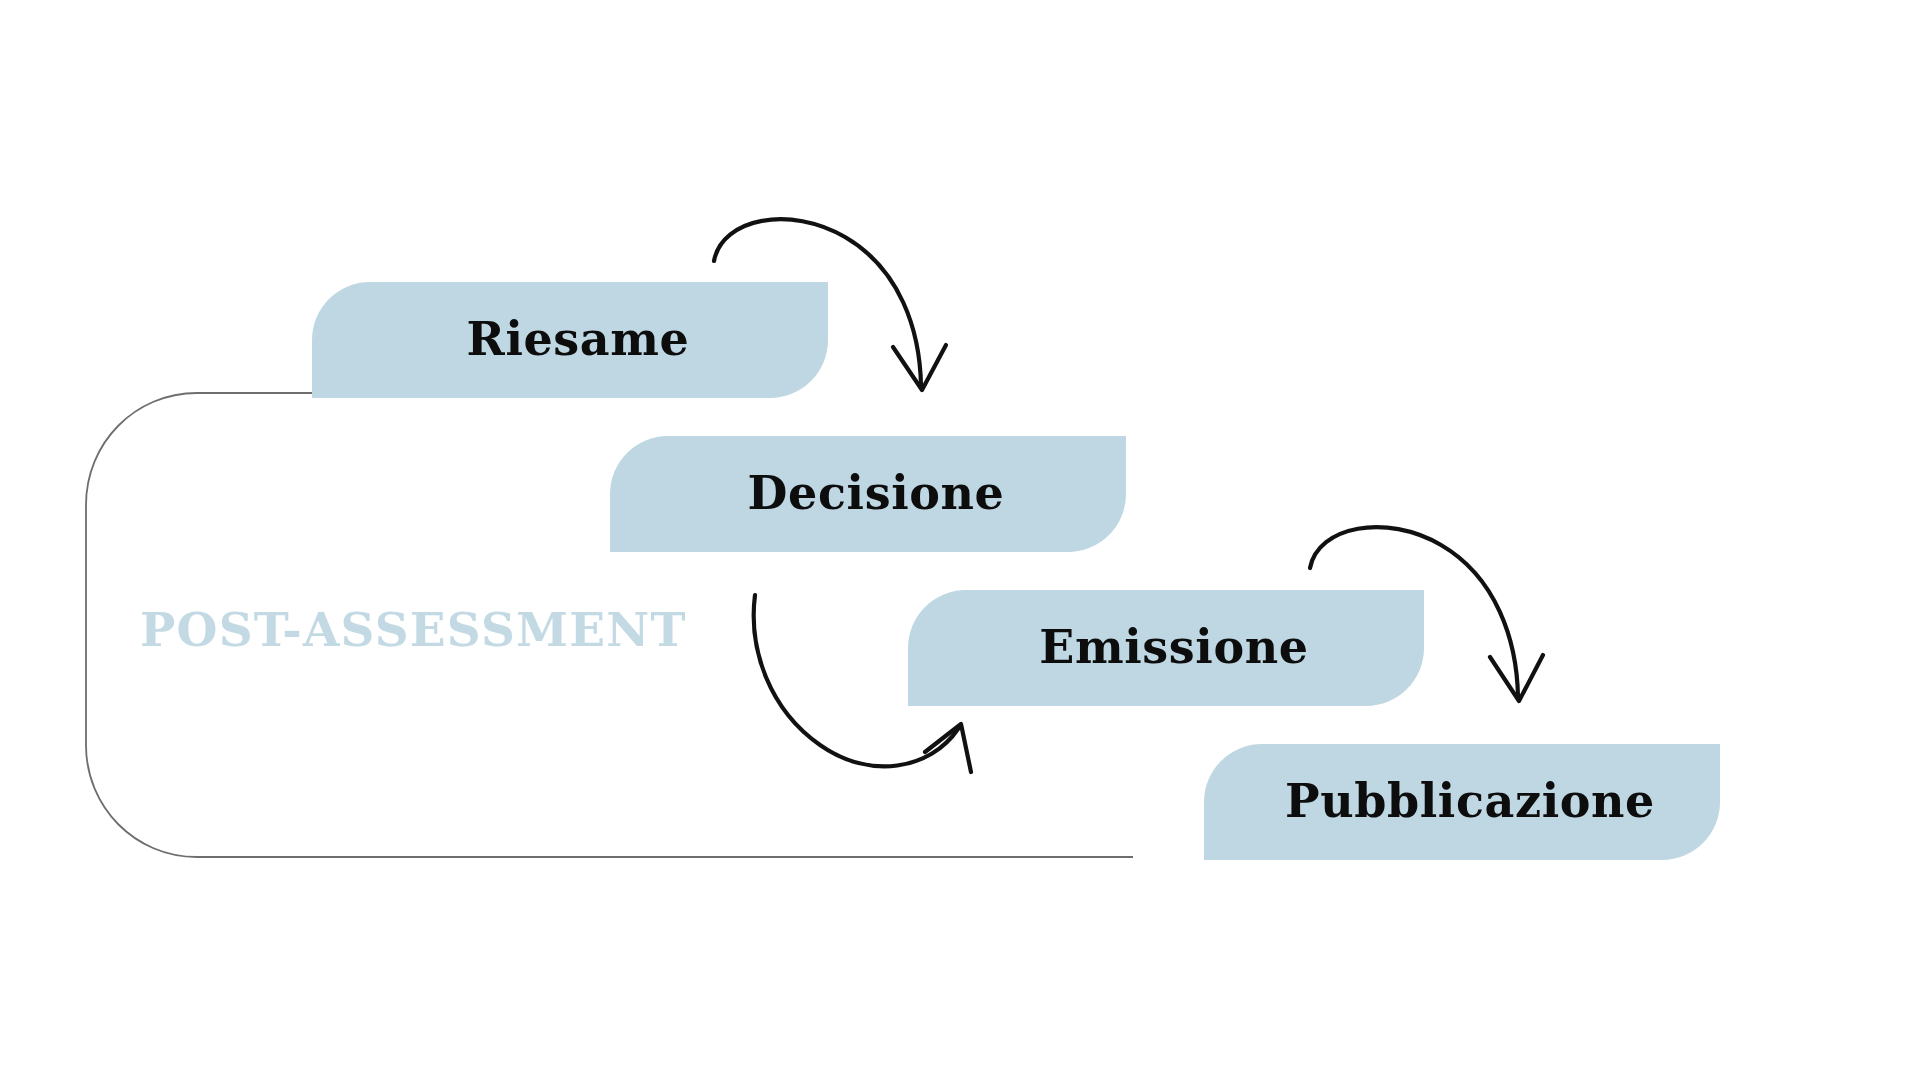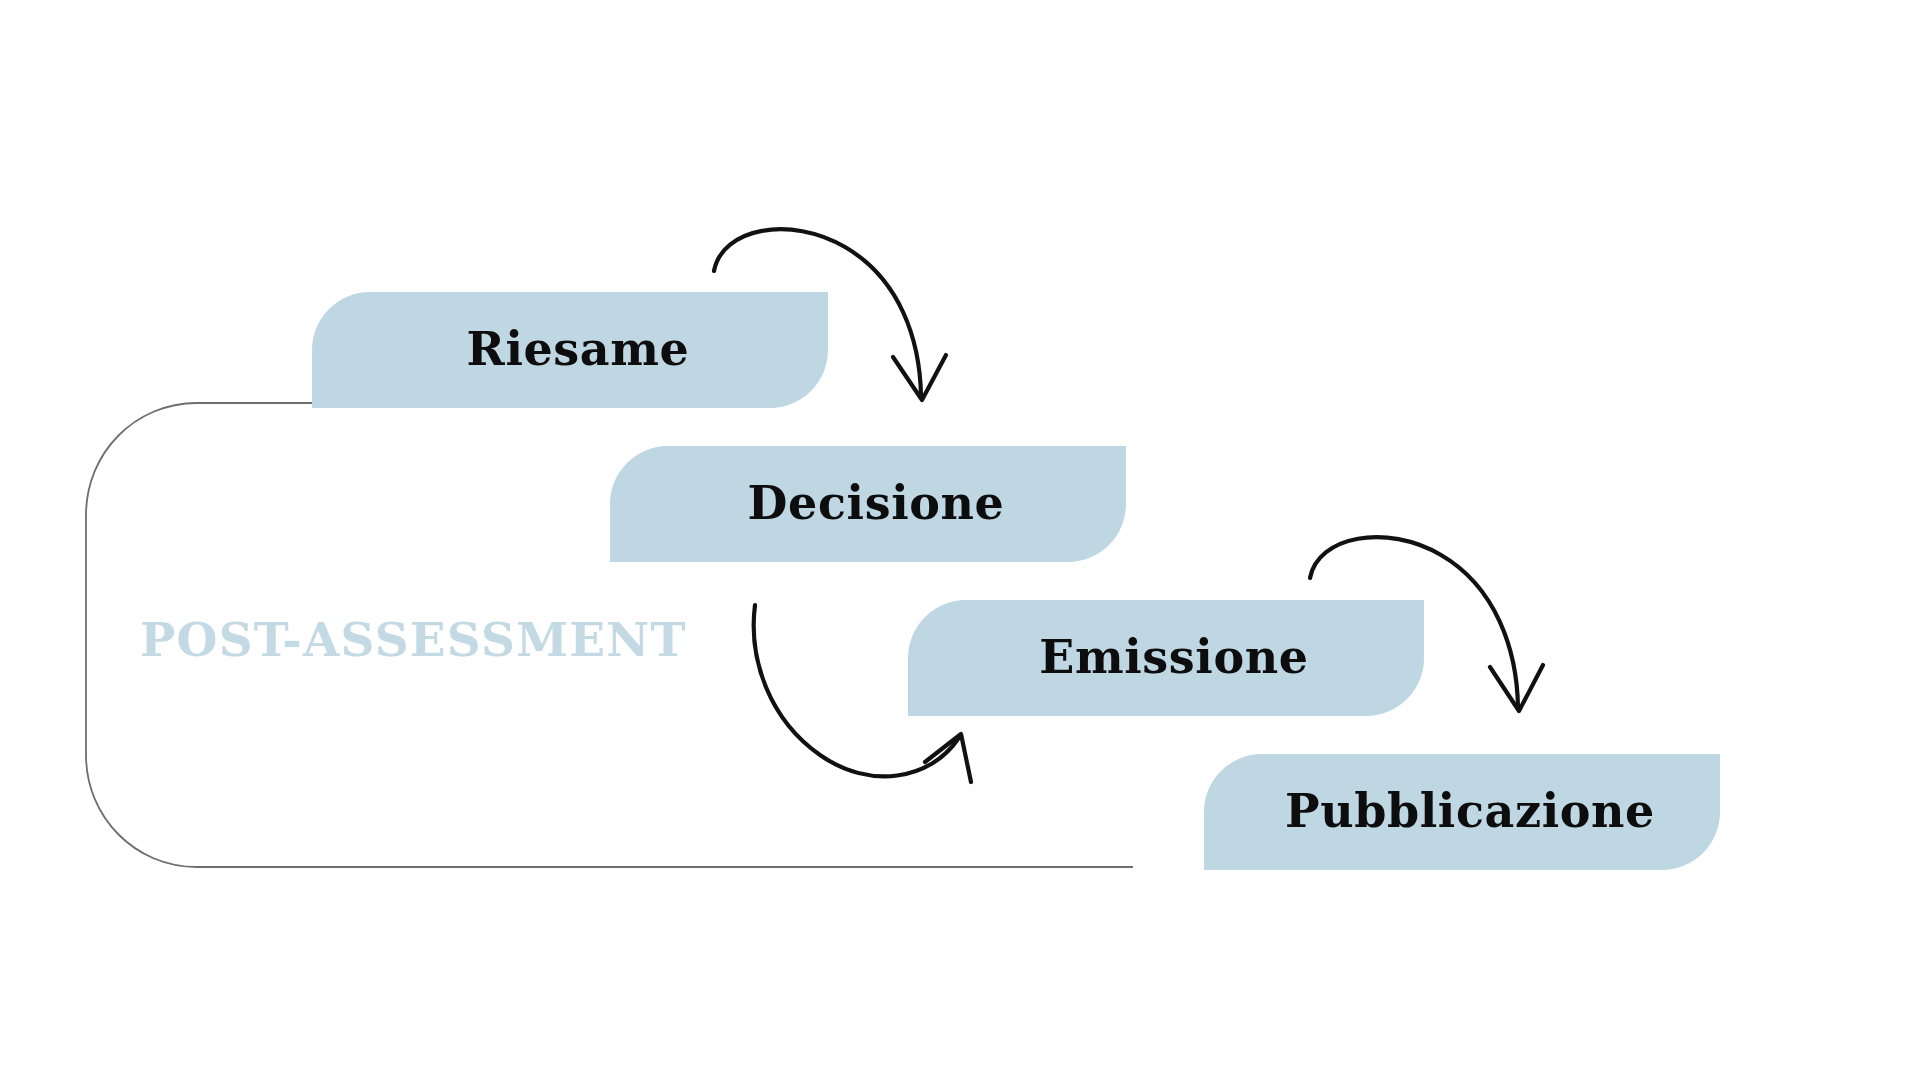--- a/index.html
+++ b/index.html
@@ -11,21 +11,20 @@
     width: 1920px;
     height: 1081px;
     overflow: hidden;
     font-family: "DejaVu Serif", "Liberation Serif", serif;
   }
   #canvas {
     position: relative;
     width: 1920px;
     height: 1041px;
     background: #ffffff;
-    margin-top: 10px;
   }
   #diagram-svg {
     position: absolute;
     top: 0;
     left: 0;
     width: 1920px;
     height: 1081px;
   }
   .banner-label {
     font-family: "DejaVu Serif", "Liberation Serif", serif;

